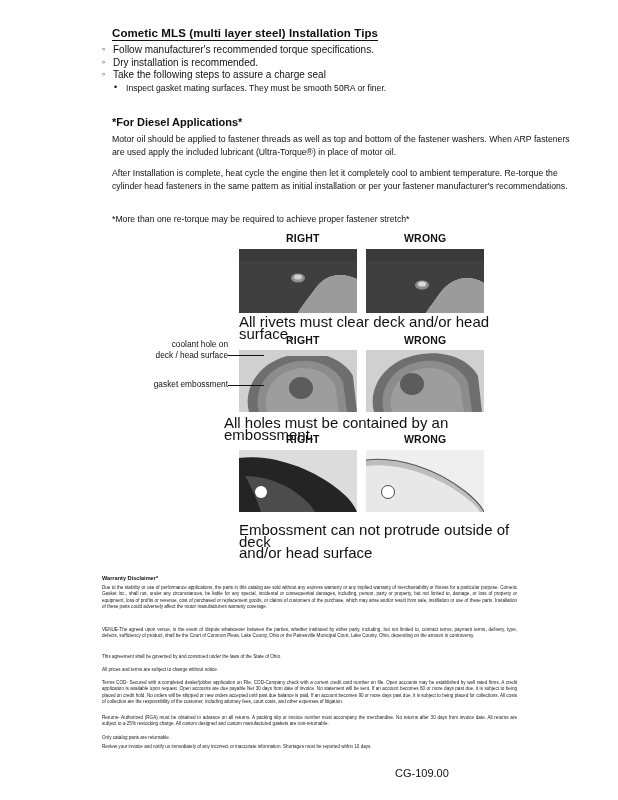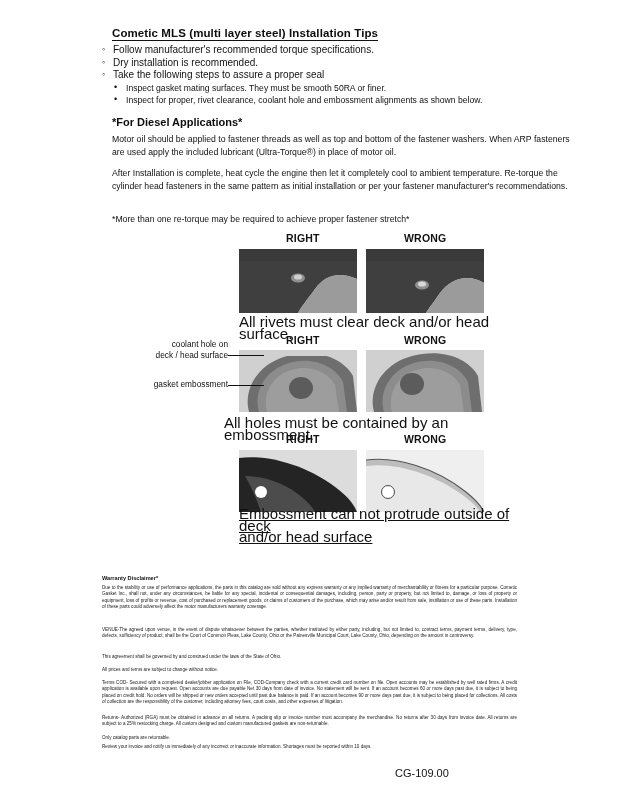--- a/index.html
+++ b/index.html
@@ -73,23 +73,22 @@
 
 <div class="page">
 
   <div class="title">
     <span class="u">Cometic MLS (multi layer steel) Installation Tips</span>
   </div>
 
   <div class="bullets">
     <div class="b1">Follow manufacturer's recommended torque specifications.</div>
     <div class="b1">Dry installation is recommended.</div>
-    <div class="b1">Take the following steps to assure a proper seal</div>
+    <div class="b1">Take the following steps to assure a charge seal</div>
     <div class="b2">Inspect gasket mating surfaces.  They must be smooth 50RA or finer.</div>
-    <div class="b2">Inspect for proper, rivet clearance, coolant hole and embossment alignments as shown below.</div>
   </div>
 
   <div class="sub-title">*For Diesel Applications*</div>
   <div class="para p1">Motor oil should be applied to fastener threads as well as top and bottom of the fastener washers.  When ARP fasteners are used apply the included lubricant (Ultra-Torque®) in place of motor oil.</div>
   <div class="para p2">After Installation is complete, heat cycle the engine then let it completely cool to ambient temperature.  Re-torque the cylinder head fasteners in the same pattern as initial installation or per your fastener manufacturer's recommendations.</div>
   <div class="para p3">*More than one re-torque may be required to achieve proper fastener stretch*</div>
 
   <div class="fig-label" style="left:286px;top:232px;">RIGHT</div>
   <div class="fig-label" style="left:404px;top:232px;">WRONG</div>
 
@@ -168,21 +167,21 @@
   <div class="panel" style="left:366px;top:450px;width:118px;height:62px;">
     <svg width="118" height="62" viewBox="0 0 118 62">
       <rect x="0" y="0" width="118" height="62" fill="#efefef"></rect>
       <path d="M0,10 C30,6 70,18 100,42 C110,50 115,56 118,62 L0,62 Z" fill="#bdbdbd"></path>
       <path d="M0,16 C30,12 68,24 98,46 C107,53 112,58 114,62 L0,62 Z" fill="#e8e8e8"></path>
       <path d="M0,10 C30,6 70,18 100,42 C110,50 115,56 118,62" fill="none" stroke="#555" stroke-width="1.1"></path>
       <circle cx="22" cy="42" r="6.5" fill="#ffffff" stroke="#4a4a4a" stroke-width="1"></circle>
     </svg>
   </div>
 
-  <div class="caption" style="left:239px;top:508px;width:300px;text-decoration:underline;">
+  <div class="caption" style="left:239px;top:524px;width:300px;">
     <span>Embossment can not protrude outside of deck<br>and/or head surface</span>
   </div>
 
   <div class="war-title">Warranty Disclaimer*</div>
   <div class="war" style="top:585px;">Due to the stability or use of performance applications, the parts in this catalog are sold without any express warranty or any implied warranty of merchantability or fitness for a particular purpose.  Cometic Gasket Inc., shall not, under any circumstances, be liable for any special, incidental or consequential damages, including, person, party or property, but not limited to, damage, or loss of property or equipment, loss of profits or revenue, cost of purchased or replacement goods, or claims of customers of the purchase, which may arise and/or result from sale, instillation or use of these parts.  Installation of these parts could adversely affect the motor manufacturers warranty coverage.</div>
   <div class="war" style="top:627px;">VENUE-The agreed upon venue, in the event of dispute whatsoever between the parties, whether instituted by either party, including, but not limited to, contract terms, payment terms, delivery, type, defects, sufficiency of product, shall be the Court of Common Pleas, Lake County, Ohio or the Painesville Municipal Court, Lake County, Ohio, depending on the amount in controversy.</div>
   <div class="war" style="top:654px;">This agreement shall be governed by and construed under the laws of the State of Ohio.</div>
   <div class="war" style="top:667px;">All prices and terms are subject to change without notice.</div>
   <div class="war" style="top:680px;">Terms COD- Secured with a completed dealer/jobber application on File, COD-Company check with a current credit card number on file.  Open accounts may be established by well rated firms.  A credit application is available upon request.  Open accounts are due payable Net 30 days from date of invoice.  No statement will be sent.  If an account becomes 60 or more days past due, it is subject to being placed on credit hold.  No orders will be shipped or new orders accepted until past due balance is paid.  If an account becomes 90 or more days past due, it is subject to being placed for collections.  All costs of collection are the responsibility of the customer, including attorney fees, court costs, and other expenses of litigation.</div>
   <div class="war" style="top:715px;">Returns- Authorized (RGA) must be obtained in advance on all returns.  A packing slip or invoice number must accompany the merchandise.  No returns after 30 days from invoice date.  All returns are subject to a 25% restocking charge.  All custom designed and custom manufactured gaskets are non-returnable.</div>

